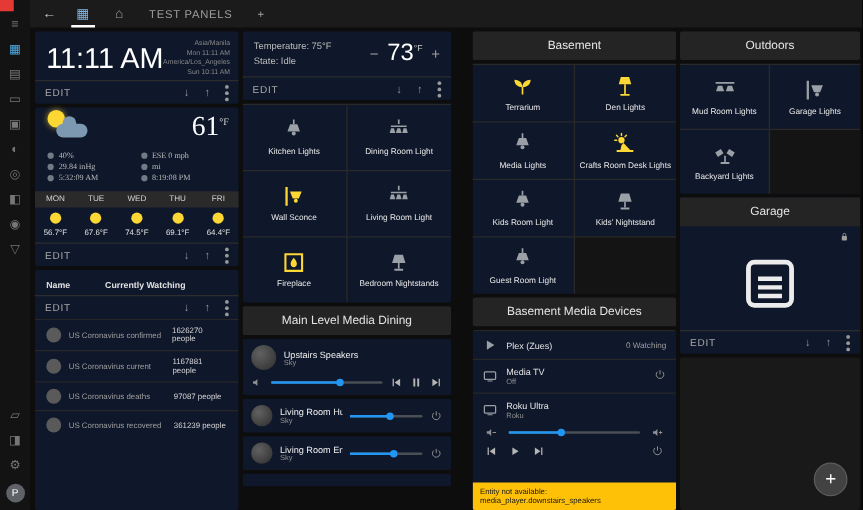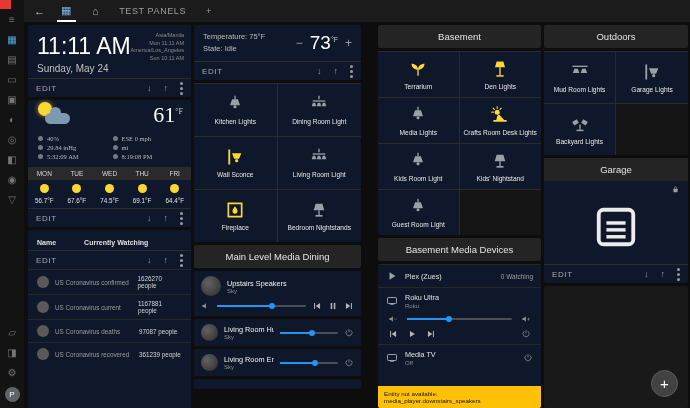--- a/index.html
+++ b/index.html
@@ -294,21 +294,20 @@
       <span class="tab">+</span>
     </header>
 
     <div class="content">
 
       <div class="col col1">
 
         <div class="card">
           <div class="clock-card">
             <div class="clock-time">11:11 AM</div>
-            <div class="clock-date">Sunday, May 24</div>
             <div class="tz-block">
               <div>Asia/Manila</div>
               <div>Mon 11:11 AM</div>
               <div>America/Los_Angeles</div>
               <div>Sun 10:11 AM</div>
             </div>
           </div>
           <div class="edit-row">
             <span class="edit-label">EDIT</span>
             <span class="edit-icons">
@@ -617,20 +616,34 @@
               <span class="m-name">Plex (Zues)</span>
               <span class="m-right">0 Watching</span>
             </div>
           </div>
           <div class="m-item">
             <div class="m-line">
               <svg class="m-ic">
                   <use href="#i-tv"></use>
                 </svg>
               <span>
+                  <div class="m-name">Media TV</div>
+              <div class="m-sub">Off</div>
+                </span>
+              <span class="m-right"><svg class="mini-ic dim">
+                    <use href="#i-power"></use>
+                  </svg></span>
+            </div>
+          </div>
+          <div class="m-item">
+            <div class="m-line">
+              <svg class="m-ic">
+                  <use href="#i-tv"></use>
+                </svg>
+              <span>
                   <div class="m-name">Roku Ultra</div>
               <div class="m-sub">Roku</div>
                 </span>
             </div>
             <div class="m-ctrl">
               <svg class="mini-ic dim">
                   <use href="#i-speaker-minus"></use>
                 </svg>
               <span class="slider">
                   <span class="fill" style="width:40%"></span>
@@ -647,34 +660,20 @@
               <svg class="mini-ic">
                   <use href="#i-play"></use>
                 </svg>
               <svg class="mini-ic">
                   <use href="#i-next"></use>
                 </svg>
               <span style="flex:1"></span>
               <svg class="mini-ic dim">
                   <use href="#i-power"></use>
                 </svg>
-            </div>
-          </div>
-          <div class="m-item">
-            <div class="m-line">
-              <svg class="m-ic">
-                  <use href="#i-tv"></use>
-                </svg>
-              <span>
-                  <div class="m-name">Media TV</div>
-              <div class="m-sub">Off</div>
-                </span>
-              <span class="m-right"><svg class="mini-ic dim">
-                    <use href="#i-power"></use>
-                  </svg></span>
             </div>
           </div>
           <div class="warn">Entity not available: media_player.downstairs_speakers</div>
         </div>
       </div>
 
       <div class="col col4">
         <div class="card section-head">Outdoors</div>
 
         <div class="card btn-grid">

